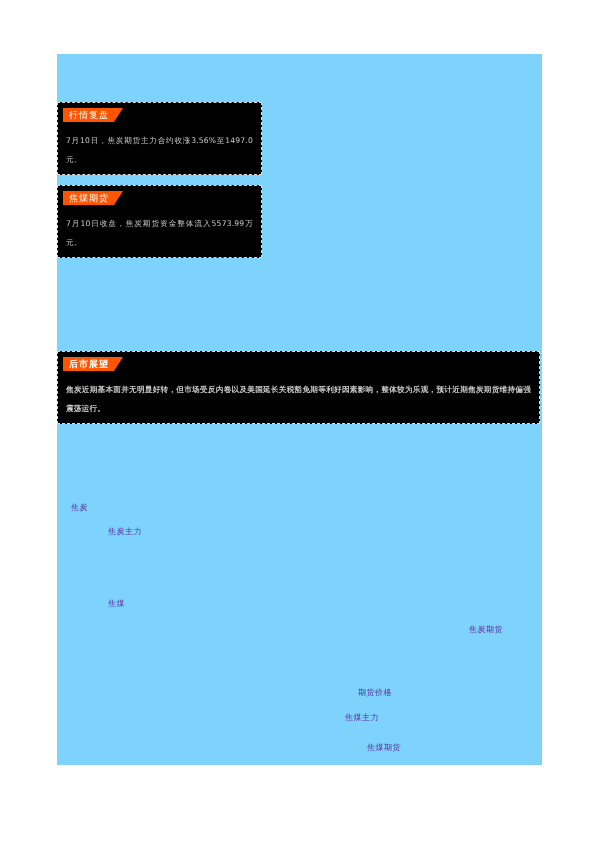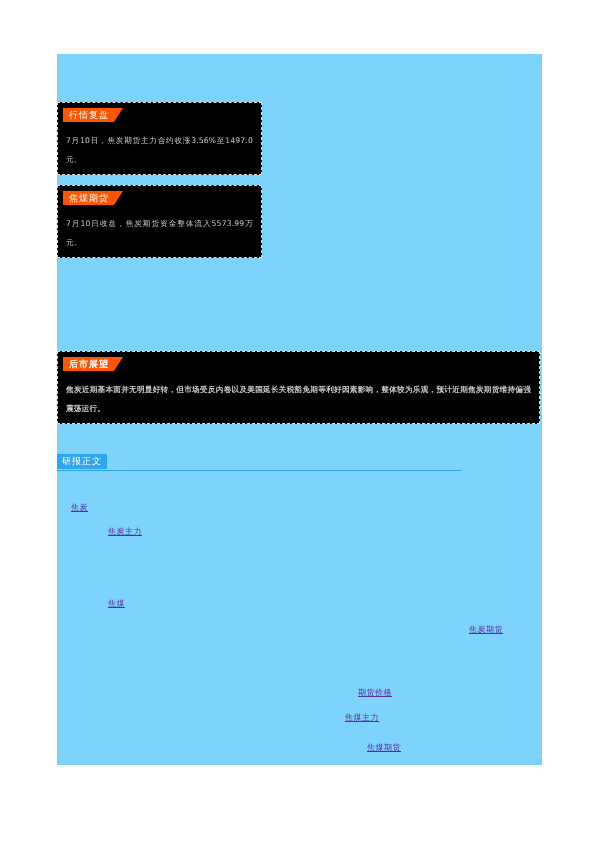--- a/index.html
+++ b/index.html
@@ -98,21 +98,20 @@
     height: 1px;
     background: #2ea7f0;
   }
 
   
   .plink {
     position: absolute;
     color: #5a2ca0;
     font-size: 8px;
     letter-spacing: 0.5px;
-    text-decoration: underline;
     text-decoration-color: #5a2ca0;
     white-space: nowrap;
     cursor: pointer;
   }
 </style>
 </head>
 <body>
 
 <div id="page">
 
@@ -127,24 +126,20 @@
       <div class="tag-orange">焦煤期货</div>
       <div class="sec-body">7月10日收盘，焦炭期货资金整体流入5573.99万元。</div>
     </div>
 
 
     <div class="sec-box" style="left:0px; top:297px; width:483px; height:73px;font-weight:bold;">
       <div class="tag-orange">后市展望</div>
       <div class="sec-body">焦炭近期基本面并无明显好转，但市场受反内卷以及美国延长关税豁免期等利好因素影响，整体较为乐观，预计近期焦炭期货维持偏强震荡运行。</div>
     </div>
 
-    <div id="report-head">
-      <div class="tag-blue">研报正文</div>
-      <div class="rule"></div>
-    </div>
 
     <a class="plink" style="left:14px;  top:448px;">焦炭</a>
 
     <a class="plink" style="left:51px;  top:472px;">焦炭主力</a>
 
     <a class="plink" style="left:51px;  top:544px;">焦煤</a>
 
     <a class="plink" style="left:412px; top:570px;">焦炭期货</a>
 
     <a class="plink" style="left:301px; top:633px;">期货价格</a>

